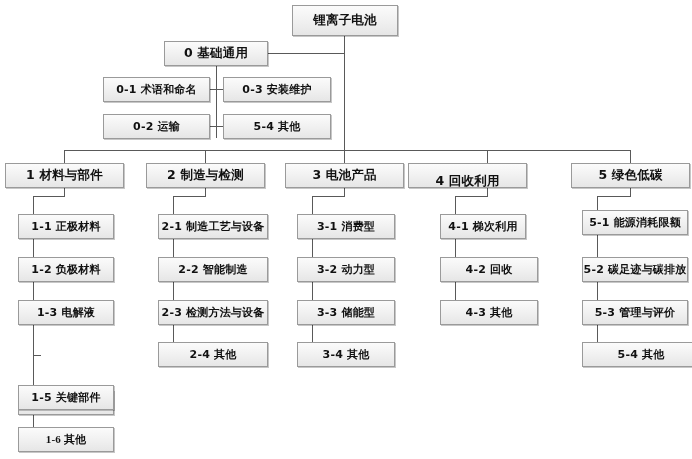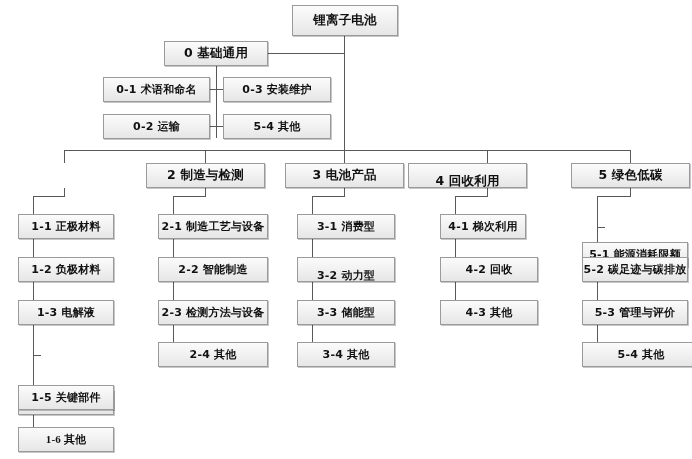--- a/index.html
+++ b/index.html
@@ -114,20 +114,23 @@
   <div class="node lvl2" style="left:103px;top:114px;width:107px;height:25px;">
     <span>0-2 运输</span>
   </div>
   <div class="node lvl2" style="left:223px;top:77px;width:108px;height:25px;">
     <span>0-3 安装维护</span>
   </div>
   <div class="node lvl2" style="left:223px;top:114px;width:108px;height:25px;">
     <span>5-4 其他</span>
   </div>
 
+  <div class="node lvl1" style="left:5px;top:163px;width:119px;height:25px;">
+    <span>1 材料与部件</span>
+  </div>
   <div class="node lvl1" style="left:146px;top:163px;width:119px;height:25px;">
     <span>2 制造与检测</span>
   </div>
   <div class="node lvl1" style="left:285px;top:163px;width:119px;height:25px;align-items:center;">
     <span>3 电池产品</span>
   </div>
   <div class="node lvl1" style="left:408px;top:163px;width:119px;height:25px;align-items:flex-end;">
     <span>4 回收利用</span>
   </div>
   <div class="node lvl1" style="left:571px;top:163px;width:119px;height:25px;">
@@ -162,41 +165,41 @@
   <div class="node lvl2" style="left:158px;top:300px;width:110px;height:25px;">
     <span>2-3 检测方法与设备</span>
   </div>
   <div class="node lvl2" style="left:158px;top:342px;width:110px;height:25px;">
     <span>2-4 其他</span>
   </div>
 
   <div class="node lvl2" style="left:297px;top:214px;width:98px;height:25px;">
     <span>3-1 消费型</span>
   </div>
-  <div class="node lvl2" style="left:297px;top:257px;width:98px;height:25px;align-items:flex-end;">
+  <div class="node lvl2" style="left:297px;top:257px;width:98px;height:25px;">
     <span>3-2 动力型</span>
   </div>
   <div class="node lvl2" style="left:297px;top:300px;width:98px;height:25px;">
     <span>3-3 储能型</span>
   </div>
   <div class="node lvl2" style="left:297px;top:342px;width:98px;height:25px;">
     <span>3-4 其他</span>
   </div>
 
   <div class="node lvl2" style="left:440px;top:214px;width:86px;height:25px;justify-content:center;">
     <span>4-1 梯次利用</span>
   </div>
   <div class="node lvl2" style="left:440px;top:257px;width:98px;height:25px;">
     <span>4-2 回收</span>
   </div>
   <div class="node lvl2" style="left:440px;top:300px;width:98px;height:25px;">
     <span>4-3 其他</span>
   </div>
 
-  <div class="node lvl2" style="left:582px;top:210px;width:106px;height:25px;margin-top:32px;">
+  <div class="node lvl2" style="left:582px;top:210px;width:106px;height:25px;">
     <span>5-1 能源消耗限额</span>
   </div>
   <div class="node lvl2" style="left:582px;top:257px;width:106px;height:25px;">
     <span>5-2 碳足迹与碳排放</span>
   </div>
   <div class="node lvl2" style="left:582px;top:300px;width:106px;height:25px;">
     <span>5-3 管理与评价</span>
   </div>
   <div class="node lvl2" style="left:582px;top:342px;width:118px;height:25px;">
     <span>5-4 其他</span>

